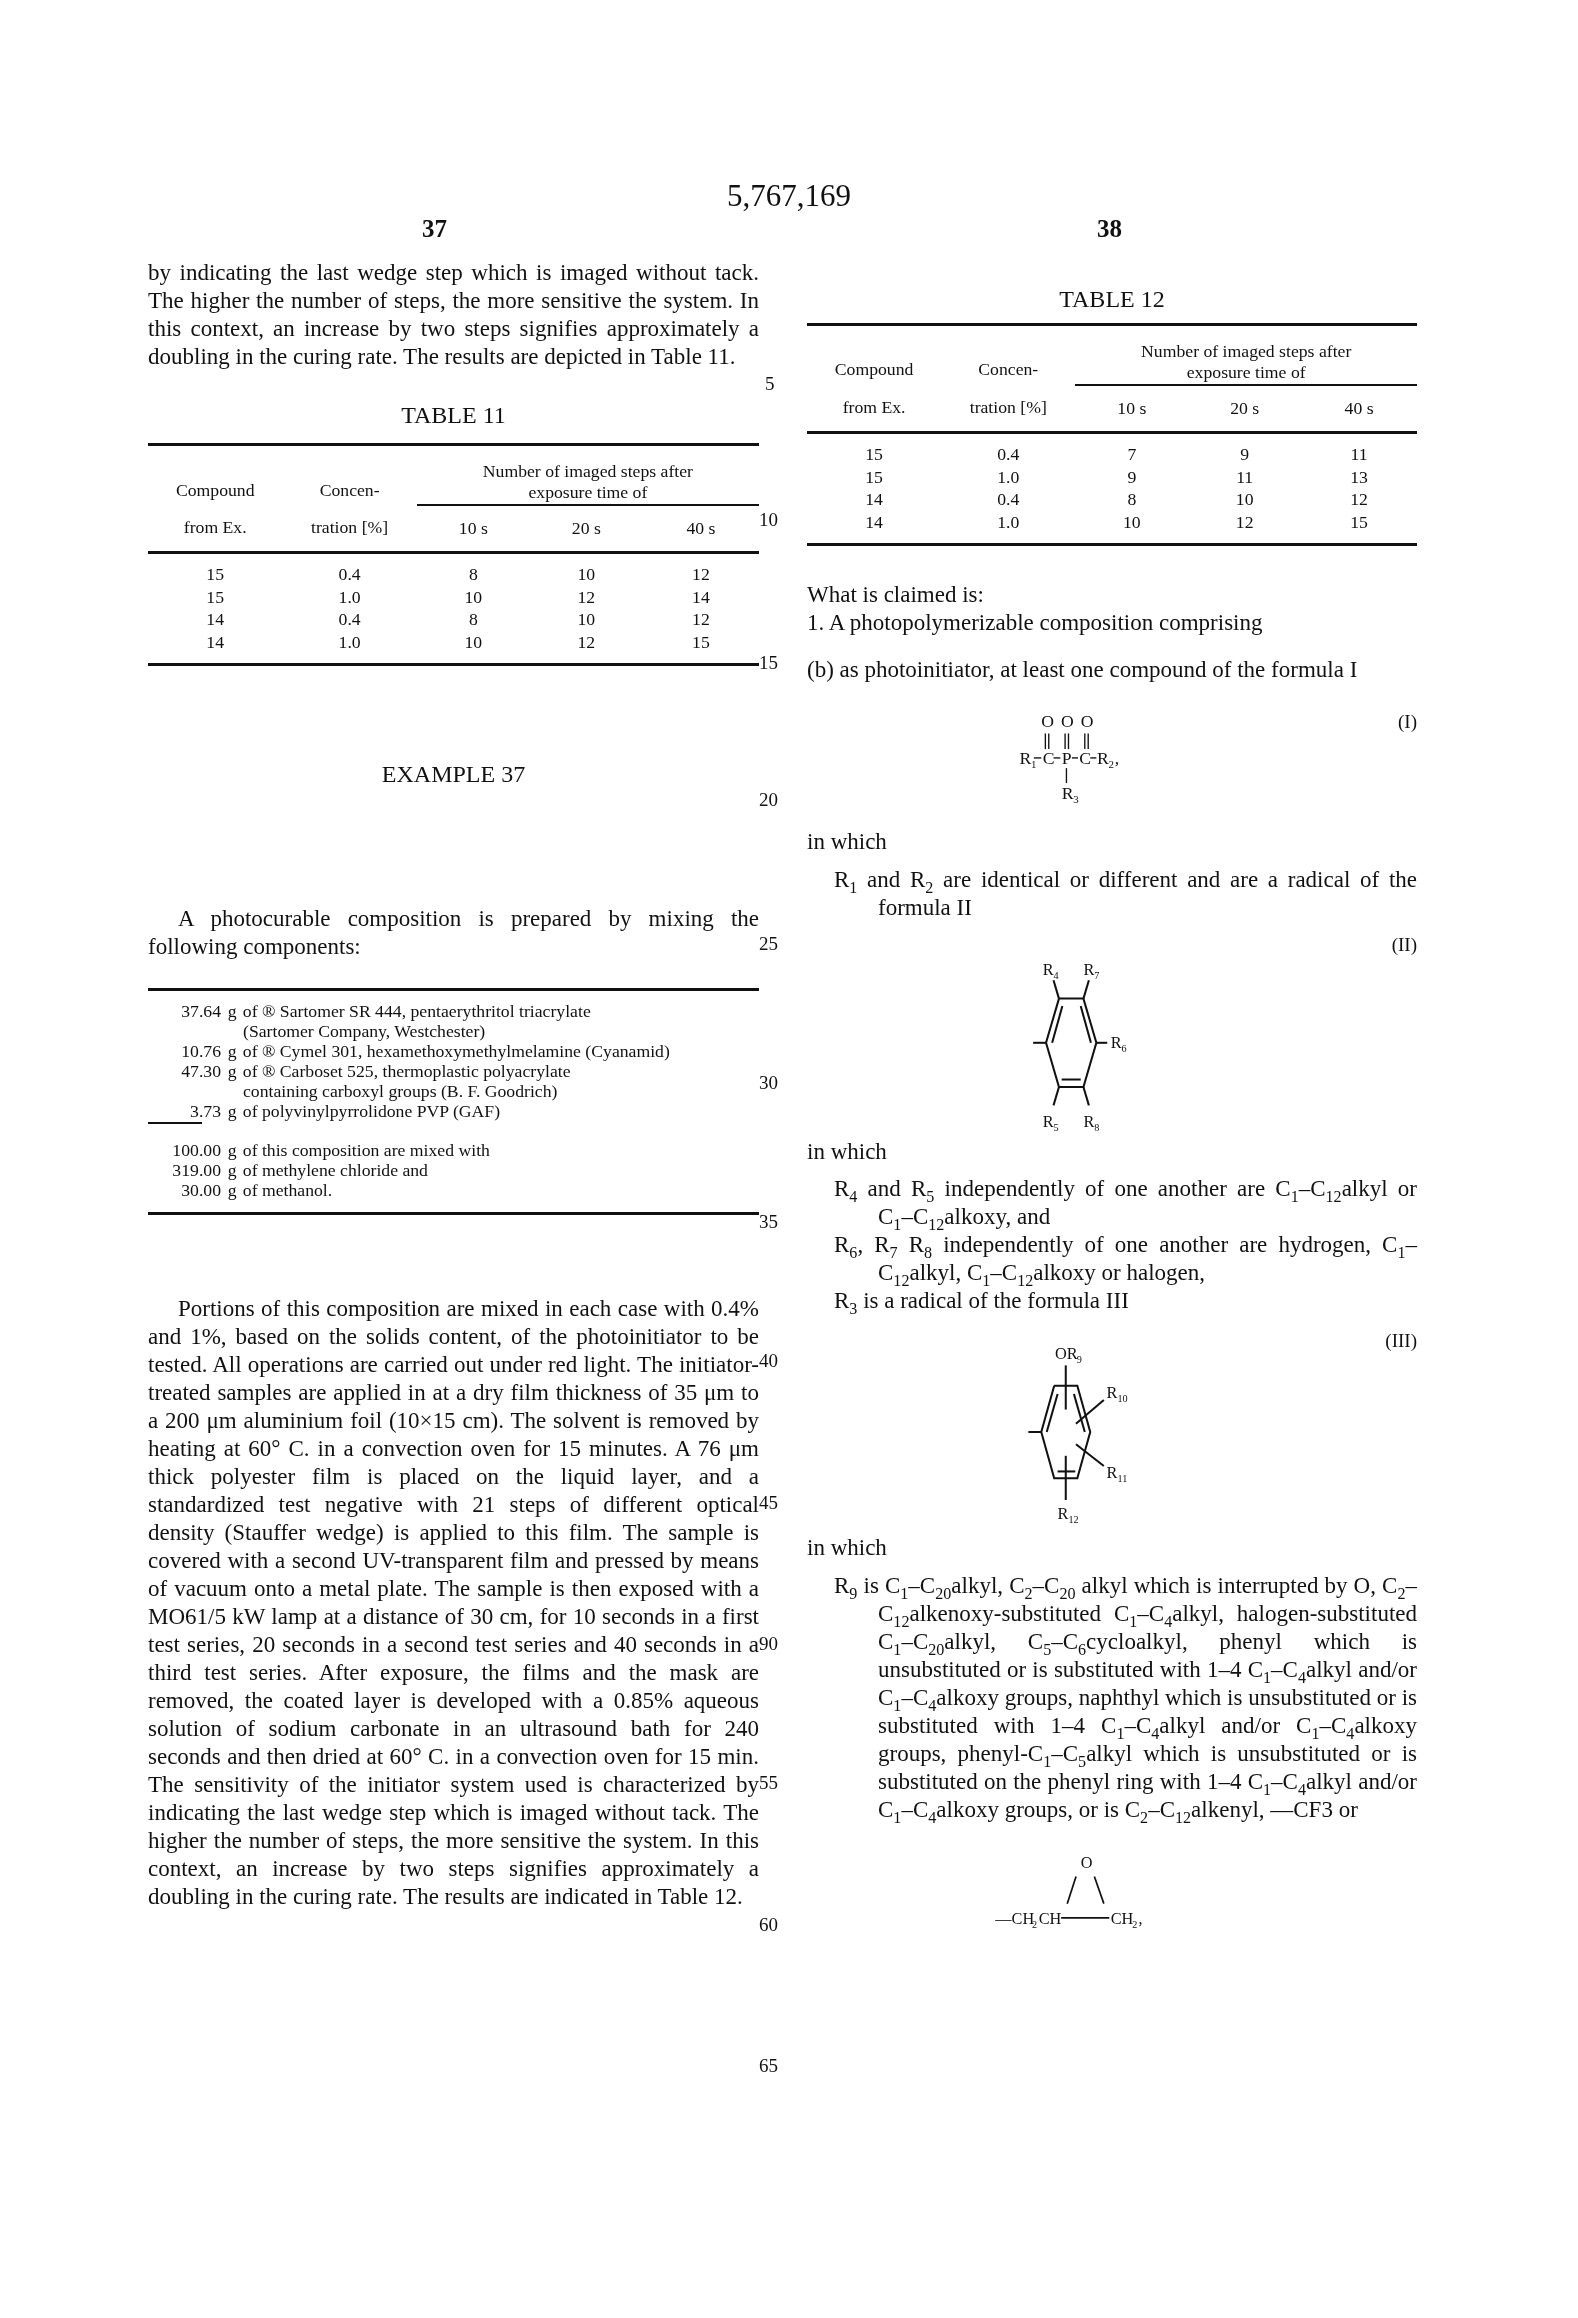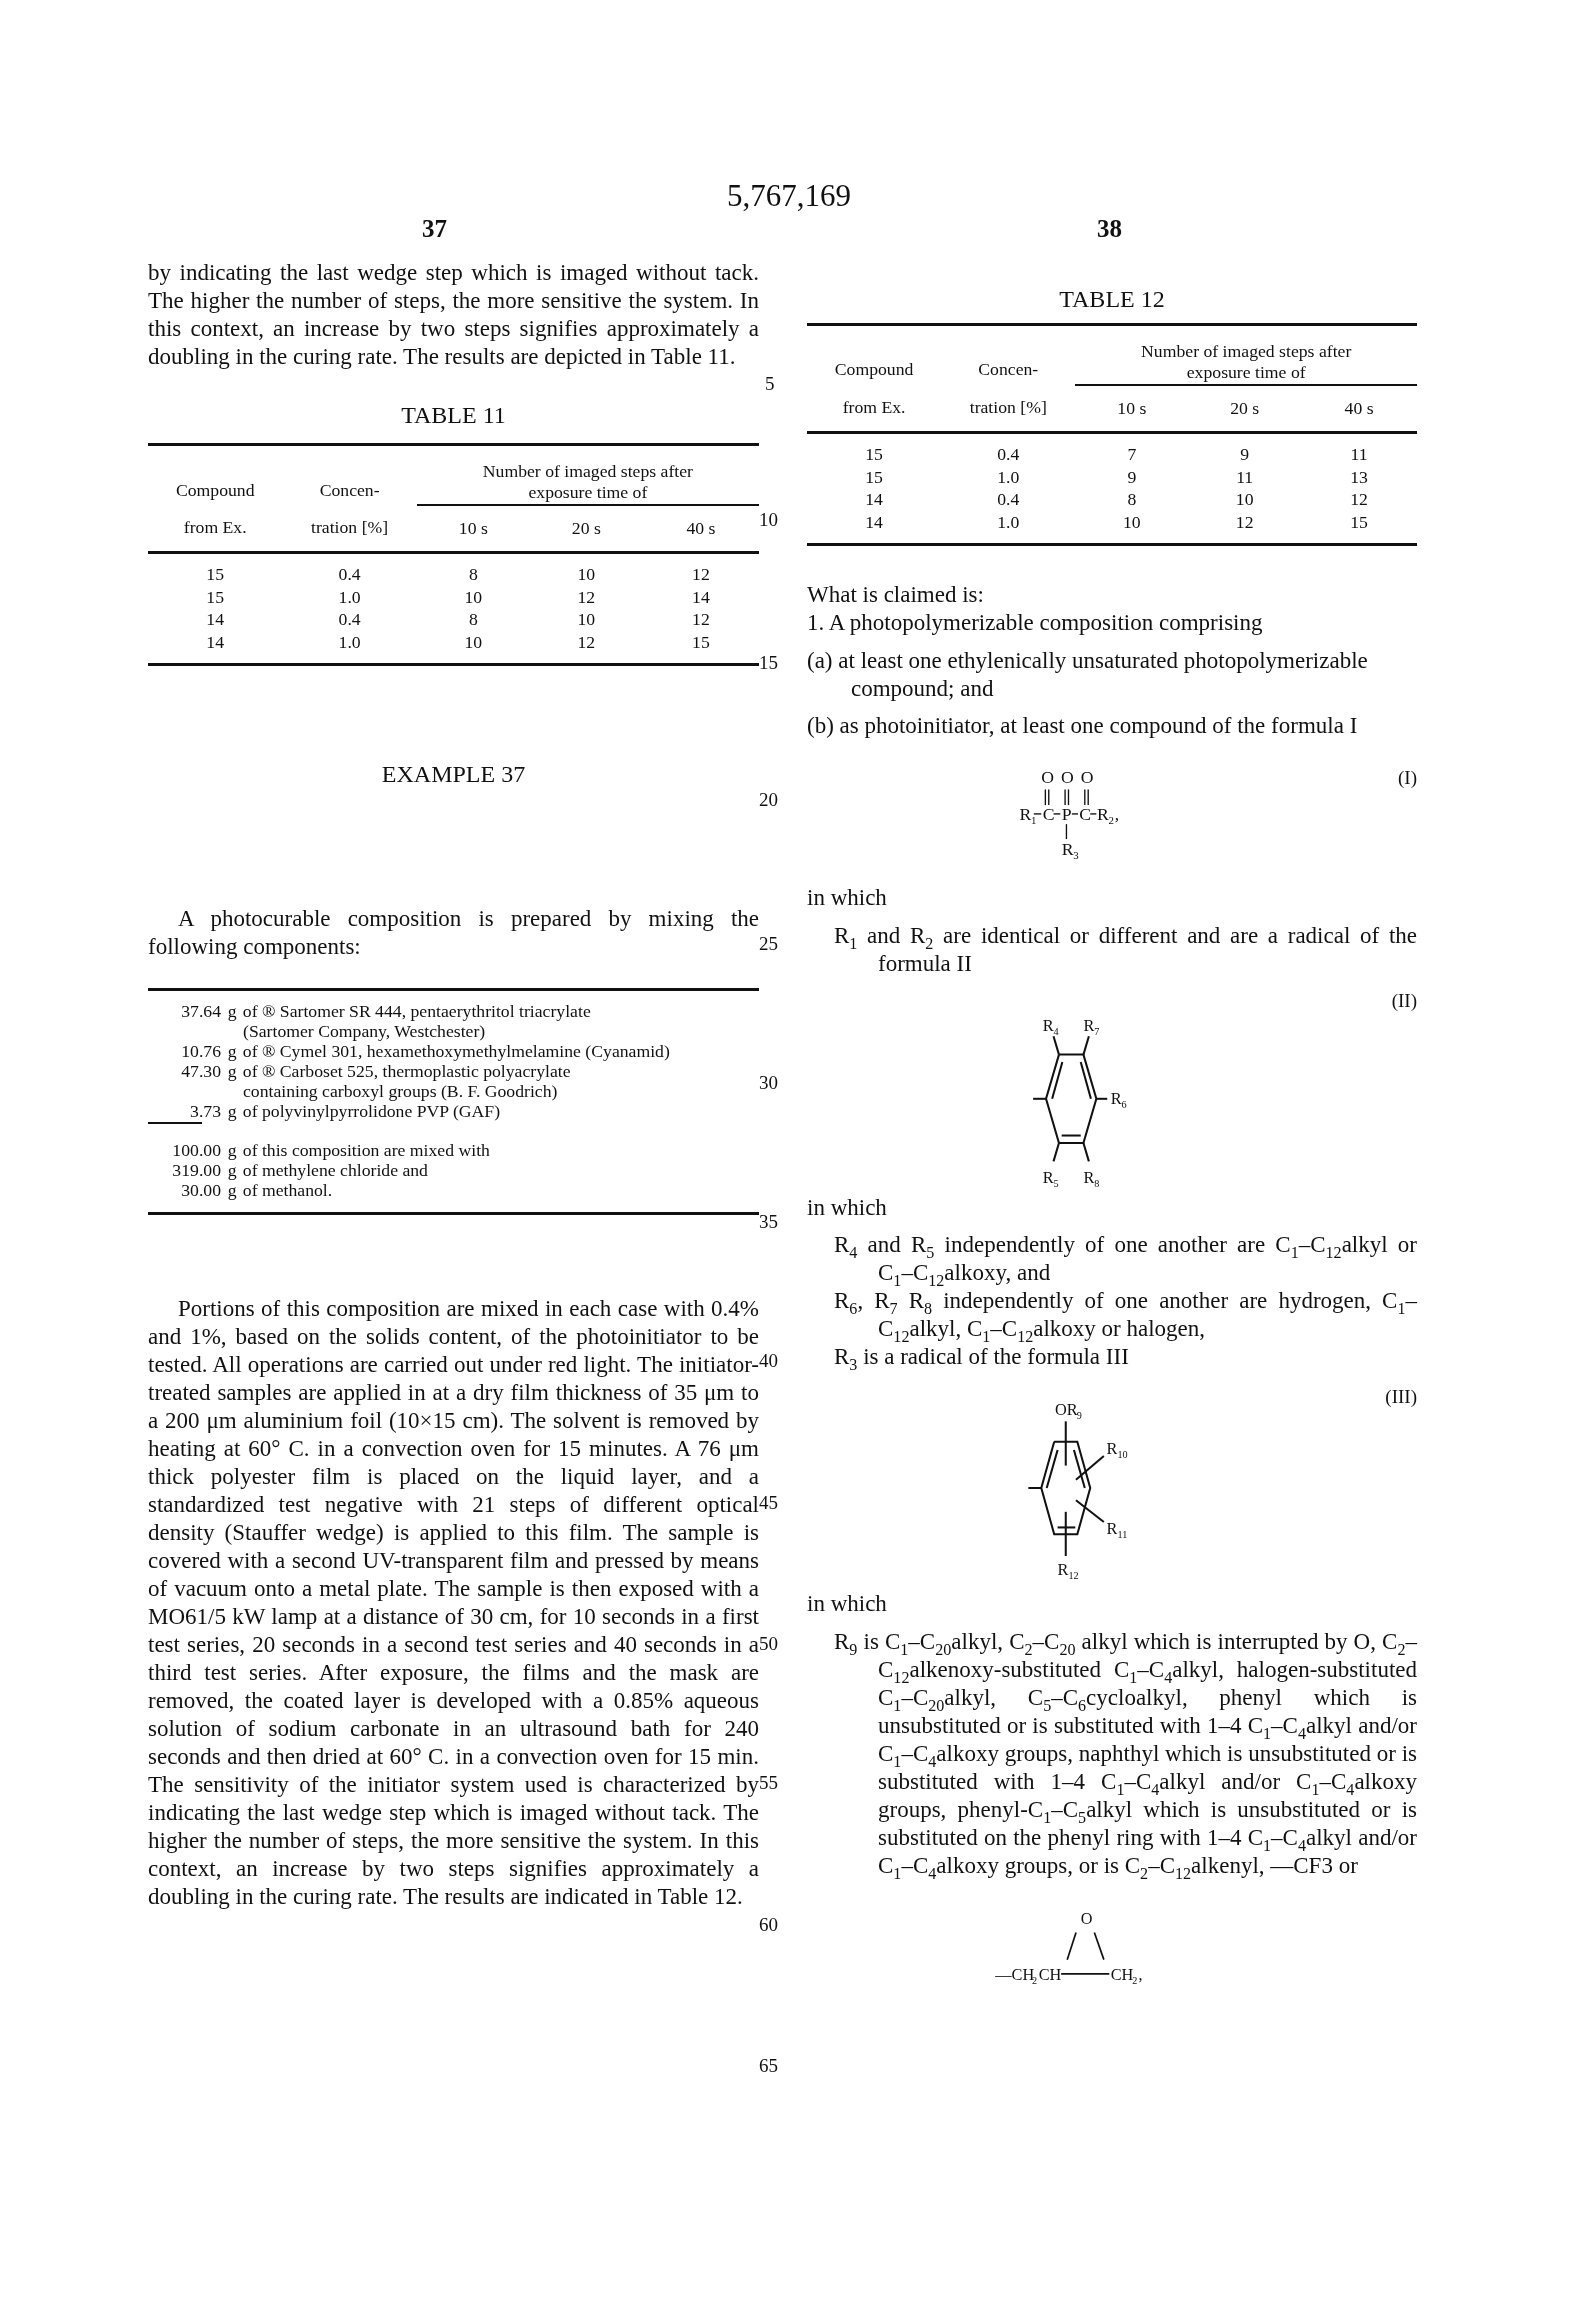--- a/index.html
+++ b/index.html
@@ -38,21 +38,21 @@
 
 <div class="linenum" style="left:765px;top:373px;">5</div>
 <div class="linenum" style="left:759px;top:509px;">10</div>
 <div class="linenum" style="left:759px;top:652px;">15</div>
 <div class="linenum" style="left:759px;top:789px;">20</div>
 <div class="linenum" style="left:759px;top:933px;">25</div>
 <div class="linenum" style="left:759px;top:1072px;">30</div>
 <div class="linenum" style="left:759px;top:1211px;">35</div>
 <div class="linenum" style="left:759px;top:1350px;">40</div>
 <div class="linenum" style="left:759px;top:1492px;text-align:center;">45</div>
-<div class="linenum" style="left:759px;top:1633px;">50</div>
+<div class="linenum" style="left:759px;top:1633px;">90</div>
 <div class="linenum" style="left:759px;top:1772px;">55</div>
 <div class="linenum" style="left:759px;top:1914px;">60</div>
 <div class="linenum" style="left:759px;top:2055px;">65</div>
 
 <div class="col left">
   <p class="body">by indicating the last wedge step which is imaged without tack. The higher the number of steps, the more sensitive the system. In this context, an increase by two steps signifies approximately a doubling in the curing rate. The results are depicted in Table 11.</p>
 
   <div style="height:31px;"></div>
   <p class="center-h">TABLE 11</p>
   <div style="height:13.6px;"></div>
@@ -251,21 +251,20 @@
           <td colspan="5" style="height:9.5px;"></td>
         </tr>
   </tbody>
     </table>
   <div class="rule-thick"></div>
 
   <div style="height:35px;"></div>
   <p class="body">What is claimed is:</p>
   <p class="body">1. A photopolymerizable composition comprising</p>
   <div style="height:9.5px;"></div>
-  <p class="claim-item">(a) at least one ethylenically unsaturated photopolymerizable compound; and</p>
   <div style="height:9.5px;"></div>
   <p class="claim-item">(b) as photoinitiator, at least one compound of the formula I</p>
 
   <div style="position:relative;height:136px;margin-top:27px;">
     <span class="formula-label" style="top:0;">(I)</span>
     <svg width="610" height="136" viewBox="0 0 896 200">
       <g font-size="26" fill="#111">
         <text x="344" y="24">O</text>
           <text x="373" y="24">O</text>
           <text x="402" y="24">O</text>

